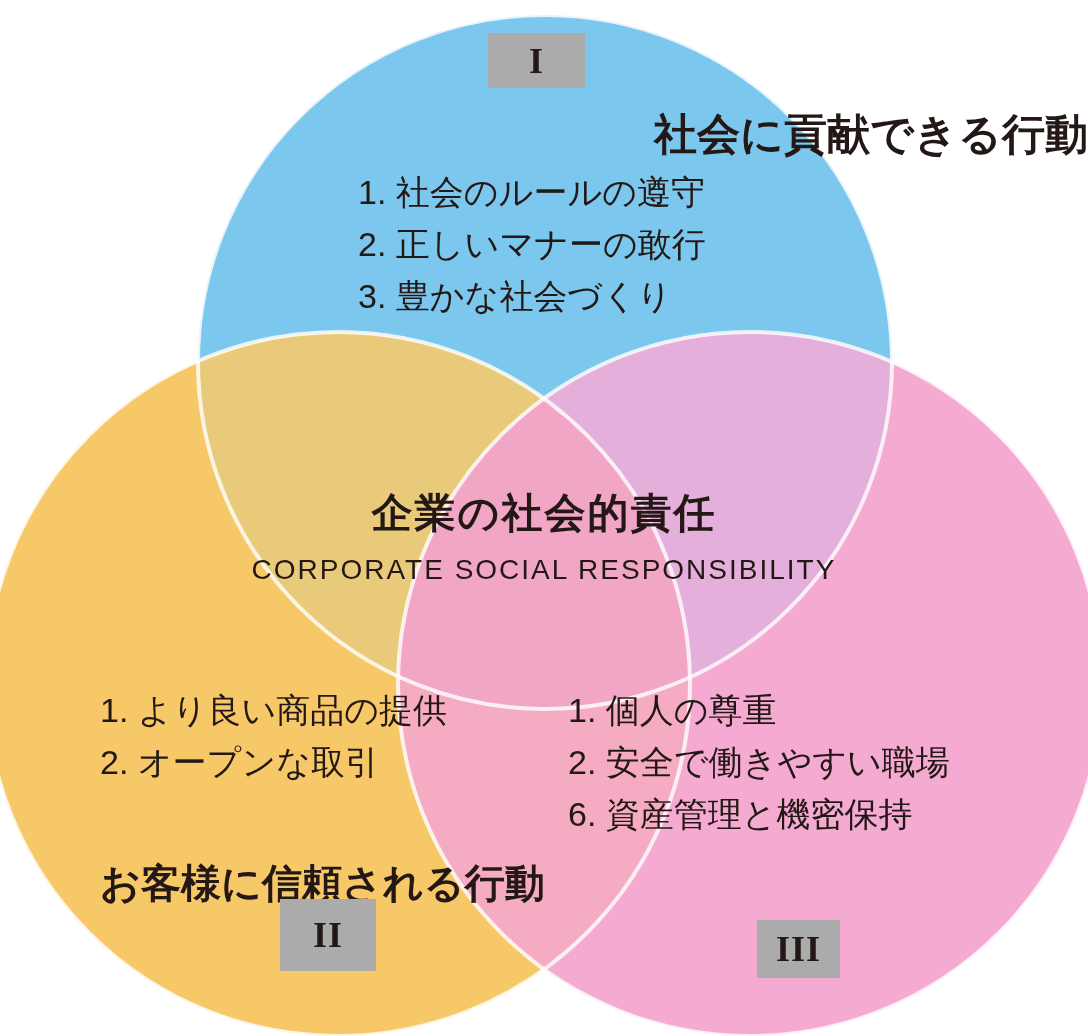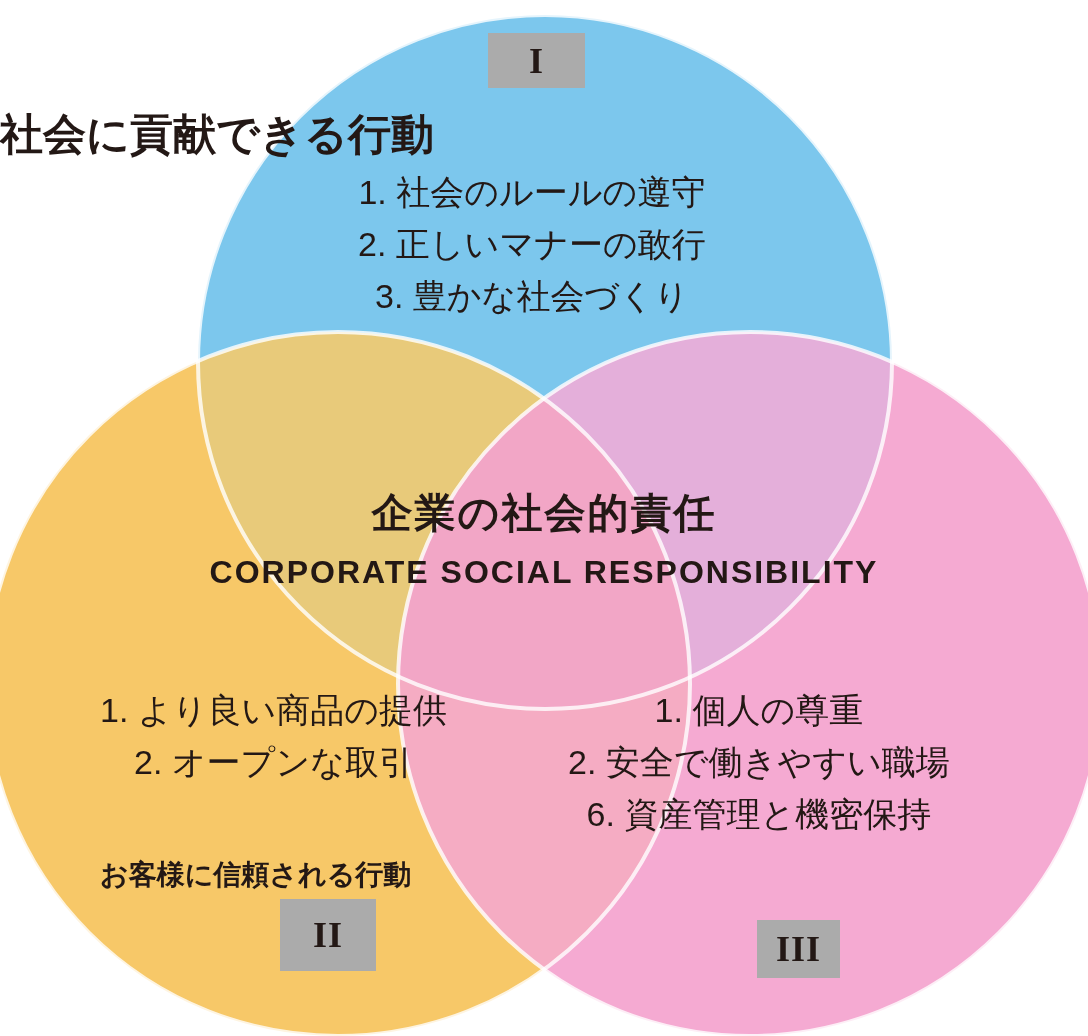--- a/index.html
+++ b/index.html
@@ -36,67 +36,66 @@
     color: #231815;
     letter-spacing: 1px;
   }
   .badge-1 { left: 488px; top: 33px;  width: 97px; height: 55px; }
   .badge-2 { left: 280px; top: 899px; width: 96px; height: 72px; }
   .badge-3 { left: 757px; top: 920px; width: 83px; height: 58px; }
 
   .section-title {
     position: absolute;
     font-weight: 700;
-    font-size: 28px;
+    font-size: 40px;
     letter-spacing: 0px;
     white-space: nowrap;
     color: #231815;
   }
   .title-1 {
     left: 0; top: 106px;
     width: 1088px;
-    text-align: left;
+    text-align: right;
     font-size: 43px;
   }
   .title-2 { left: 100px; top: 856px; }
   .title-3 { left: 568px; top: 856px; }
 
   .item-list {
     position: absolute;
     list-style: none;
     margin: 0;
     padding: 0;
     font-size: 34px;
     line-height: 52px;
     font-weight: 400;
     white-space: nowrap;
     color: #231815;
-    text-align: center;
   }
   .list-1 { left: 358px; top: 166px; }
   .list-2 { left: 100px; top: 684px; }
   .list-3 { left: 568px; top: 684px; }
 
   .center-block {
     position: absolute;
     left: 0; top: 486px;
     width: 1088px;
     text-align: center;
   }
   .center-title {
     font-size: 41px;
     font-weight: 700;
     letter-spacing: 2px;
     color: #231815;
     white-space: nowrap;
   }
   .center-subtitle {
     margin-top: 13px;
-    font-size: 32px;
-    font-weight: 700;
+    font-size: 28px;
+    font-weight: 400;
     letter-spacing: 2px;
     color: #231815;
     white-space: nowrap;
   }
 </style>
 </head>
 <body>
 
 <div class="stage">
 

